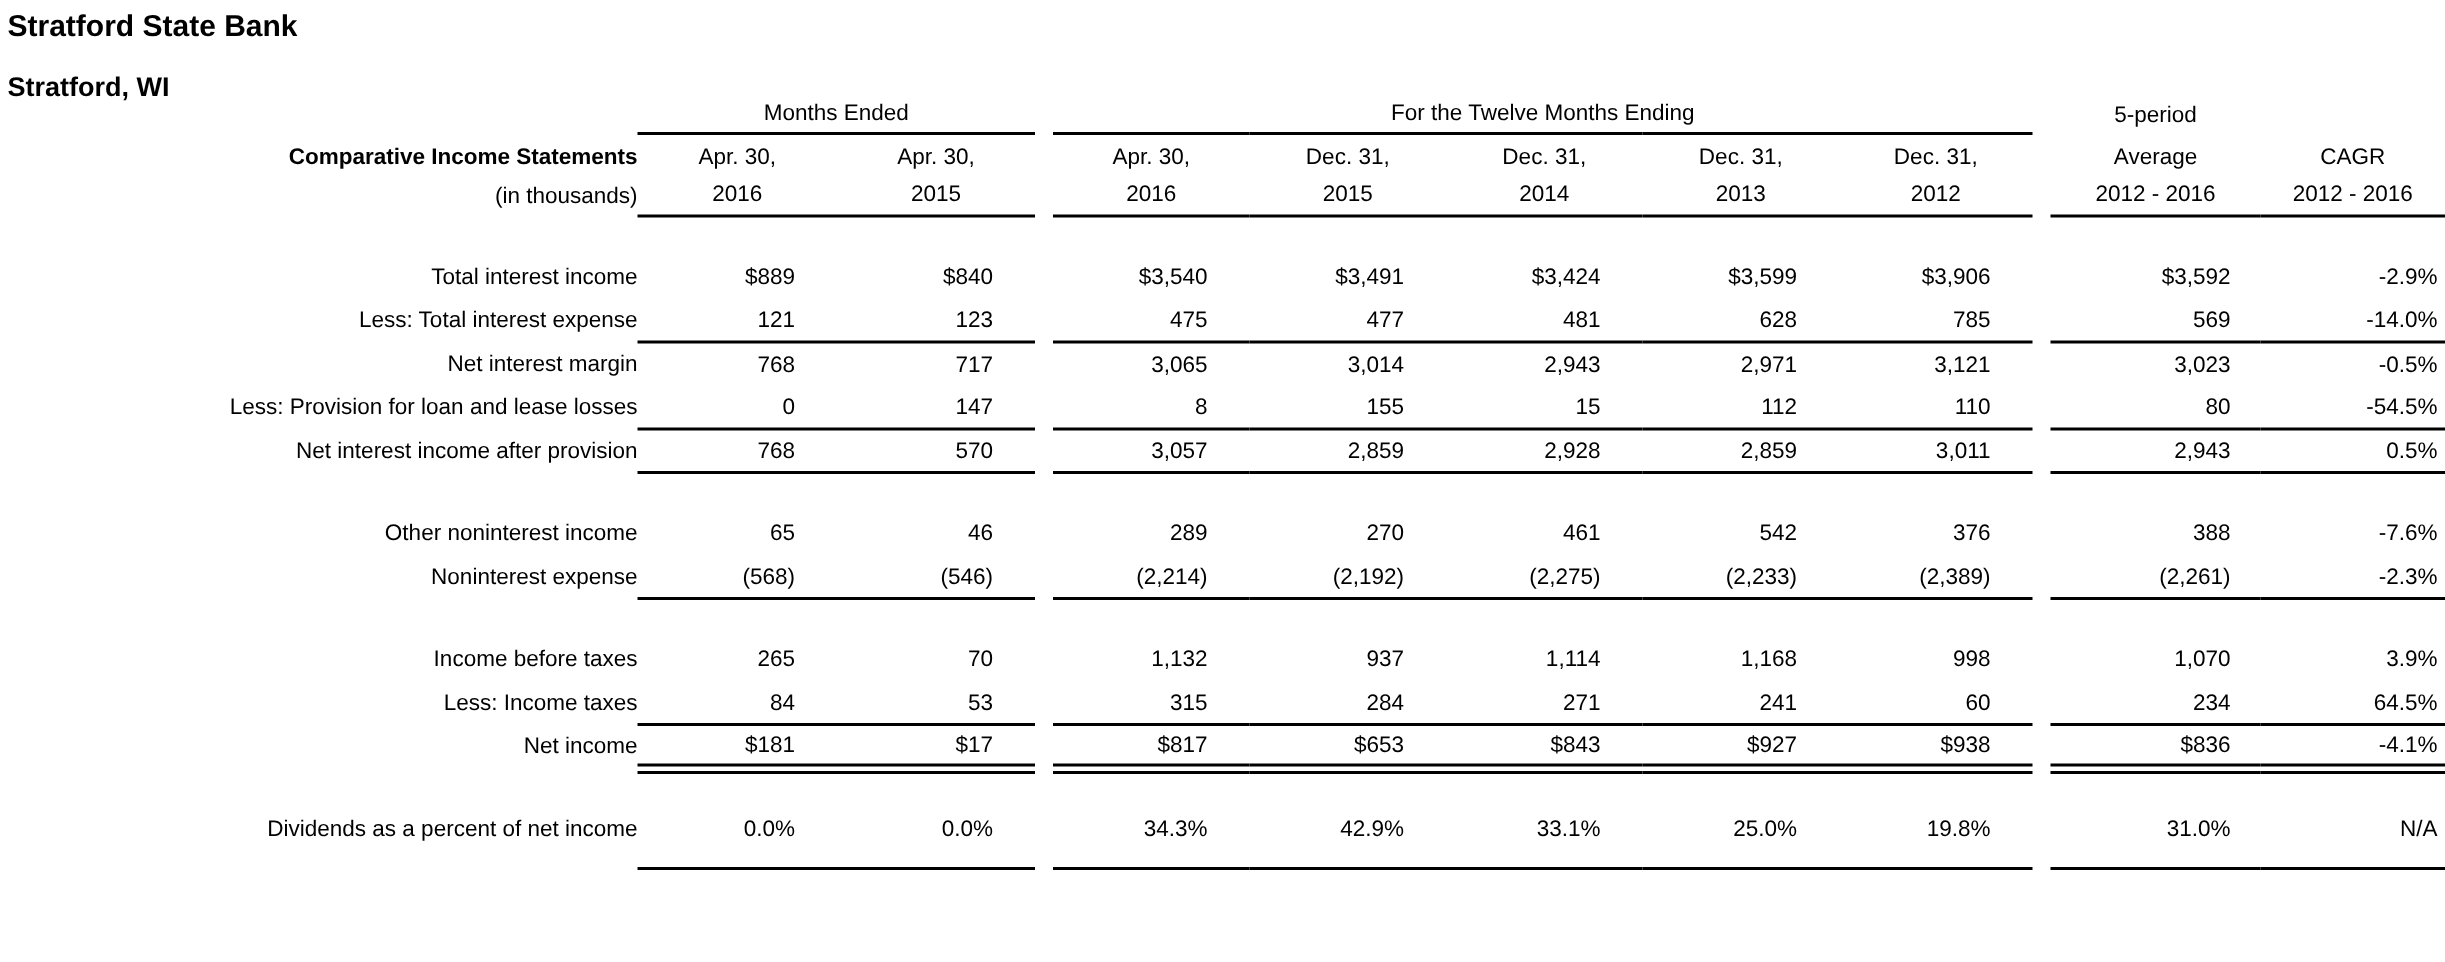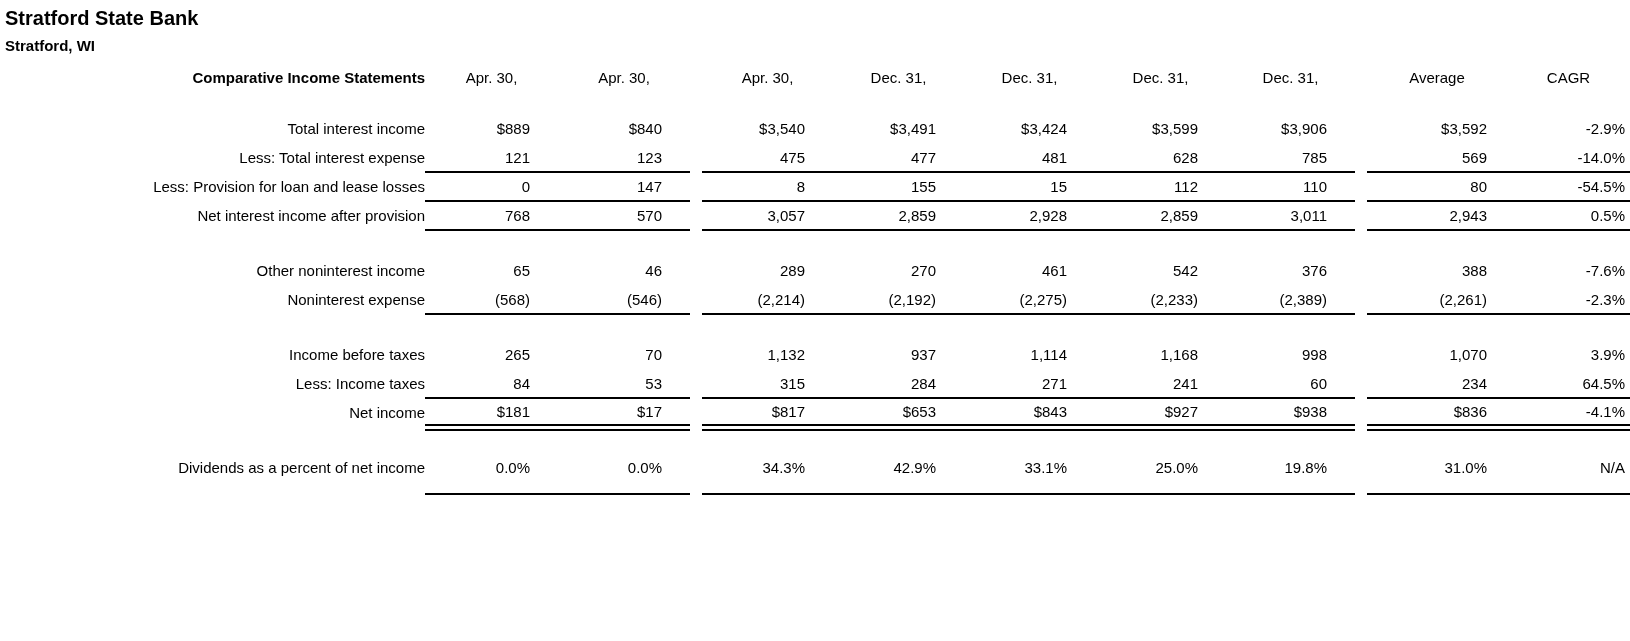--- a/index.html
+++ b/index.html
@@ -7,21 +7,21 @@
   body { font-family: "Liberation Sans", sans-serif; color: #000; }
   .sheet {
     position: relative;
     width: 1630px;
     height: 619px;
     background: #ffffff;
     overflow: hidden;
   }
   .titles { position: absolute; top: 5px; left: 5px; }
   .bank-name { font-size: 20px; font-weight: bold; line-height: 26px; }
-  .bank-loc  { font-size: 15px; font-weight: bold; line-height: 22px; margin-top: 4px; }
+  .bank-loc  { font-size: 18px; font-weight: bold; line-height: 22px; margin-top: 16px; }
 
   table.fin {
     position: absolute;
     top: 62px;
     left: 0;
     width: 1630px;
     border-collapse: collapse;
     table-layout: fixed;
     font-size: 15px;
   }
@@ -70,34 +70,57 @@
       <col style="width:131px">
         <col style="width:131px">
         <col style="width:131px">
         <col style="width:131px">
         <col style="width:129px">
       <col style="width:12px">
       <col style="width:140px">
         <col style="width:123px">
     </colgroup>
     <thead>
+      <tr class="rh1">
+        <td class="lbl"></td>
+        <td colspan="2" class="ctr gb">Months Ended</td>
+        <td></td>
+        <td colspan="5" class="ctr gb">For the Twelve Months Ending</td>
+        <td></td>
+        <td class="ctr">5-period</td>
+        <td></td>
+      </tr>
       <tr class="rh2">
         <td class="lbl bold">Comparative Income Statements</td>
         <td class="ctr">Apr. 30,</td>
         <td class="ctr">Apr. 30,</td>
         <td></td>
         <td class="ctr">Apr. 30,</td>
         <td class="ctr">Dec. 31,</td>
         <td class="ctr">Dec. 31,</td>
         <td class="ctr">Dec. 31,</td>
         <td class="ctr">Dec. 31,</td>
         <td></td>
         <td class="ctr">Average</td>
         <td class="ctr">CAGR</td>
       </tr>
+      <tr class="rh3">
+        <td class="lbl ind1">(in thousands)</td>
+        <td class="ctr hb">2016</td>
+        <td class="ctr hb">2015</td>
+        <td></td>
+        <td class="ctr hb">2016</td>
+        <td class="ctr hb">2015</td>
+        <td class="ctr hb">2014</td>
+        <td class="ctr hb">2013</td>
+        <td class="ctr hb">2012</td>
+        <td></td>
+        <td class="ctr hb">2012 - 2016</td>
+        <td class="ctr hb">2012 - 2016</td>
+      </tr>
     </thead>
     <tbody id="tbody">
         <tr class="spacer">
           <td colspan="12"></td>
         </tr>
         <tr>
           <td class="lbl">Total interest income</td>
           <td class="num">$889</td>
           <td class="num">$840</td>
           <td></td>
@@ -118,20 +141,34 @@
           <td class="num ru">475</td>
           <td class="num ru">477</td>
           <td class="num ru">481</td>
           <td class="num ru">628</td>
           <td class="num ru">785</td>
           <td></td>
           <td class="num avg ru">569</td>
           <td class="num cagr ru">-14.0%</td>
         </tr>
         <tr>
+          <td class="lbl">Net interest margin</td>
+          <td class="num">768</td>
+          <td class="num">717</td>
+          <td></td>
+          <td class="num">3,065</td>
+          <td class="num">3,014</td>
+          <td class="num">2,943</td>
+          <td class="num">2,971</td>
+          <td class="num">3,121</td>
+          <td></td>
+          <td class="num avg">3,023</td>
+          <td class="num cagr">-0.5%</td>
+        </tr>
+        <tr>
           <td class="lbl">Less: Provision for loan and lease losses</td>
           <td class="num ru">0</td>
           <td class="num ru">147</td>
           <td></td>
           <td class="num ru">8</td>
           <td class="num ru">155</td>
           <td class="num ru">15</td>
           <td class="num ru">112</td>
           <td class="num ru">110</td>
           <td></td>

